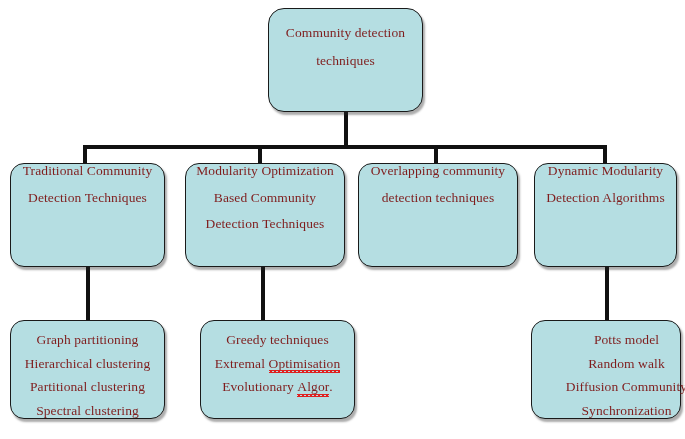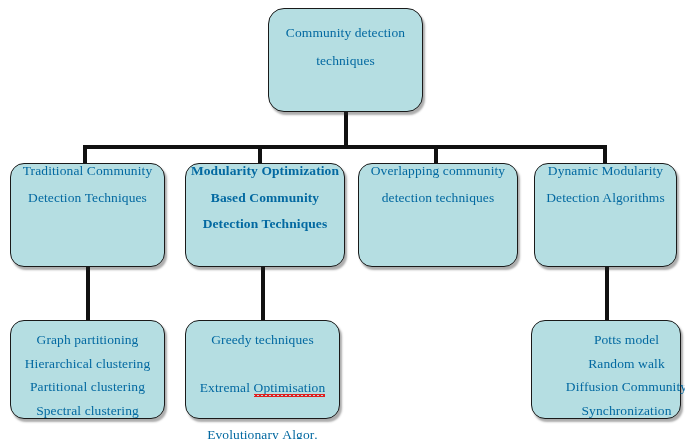--- a/index.html
+++ b/index.html
@@ -19,21 +19,21 @@
   
   .node {
     position: absolute;
     box-sizing: border-box;
     background: #b5dee2;
     border: 1.4px solid #1a1a1a;
     border-radius: 14px;
     display: flex;
     flex-direction: column;
     align-items: center;
-    color: #0369a1;
+    color: #7f1d1d;
     font-size: 13.5px;
     line-height: 1.0;
     letter-spacing: 0.1px;
     box-shadow: 2px 3px 2px rgba(40,40,40,0.38);
     z-index: 3;
   }
   .node .line {
     white-space: nowrap;
   }
 
@@ -49,35 +49,35 @@
   .node.root .line { margin-bottom: 14px; }
 
   
   .node.level2 {
     top: 163px;
     height: 104px;
   }
   .node.level2 .line { margin-bottom: 13px; }
 
   .node.col1 { left: 10px;  width: 155px; }
-  .node.col2 { left: 185px; width: 160px; font-weight: bold; }
+  .node.col2 { left: 185px; width: 160px; }
   .node.col3 { left: 358px; width: 160px; }
   .node.col4 { left: 534px; width: 143px; }
 
   
   .node.leaf {
     top: 320px;
     height: 99px;
     padding-top: 12px;
     justify-content: flex-start;
   }
   .node.leaf .line { margin-bottom: 10px; }
 
   .node.leafcol1 { left: 10px;  width: 155px; }
-  .node.leafcol2 { left: 185px; width: 155px; gap: 24px; }
+  .node.leafcol2 { left: 200px; width: 155px; }
   .node.leafcol4 { left: 531px; width: 150px; padding-left: 41px; }
 
   
   .conn {
     position: absolute;
     background: #111111;
     z-index: 1;
   }
   .conn.v { width: 4px; }
   .conn.h { height: 4px; }

